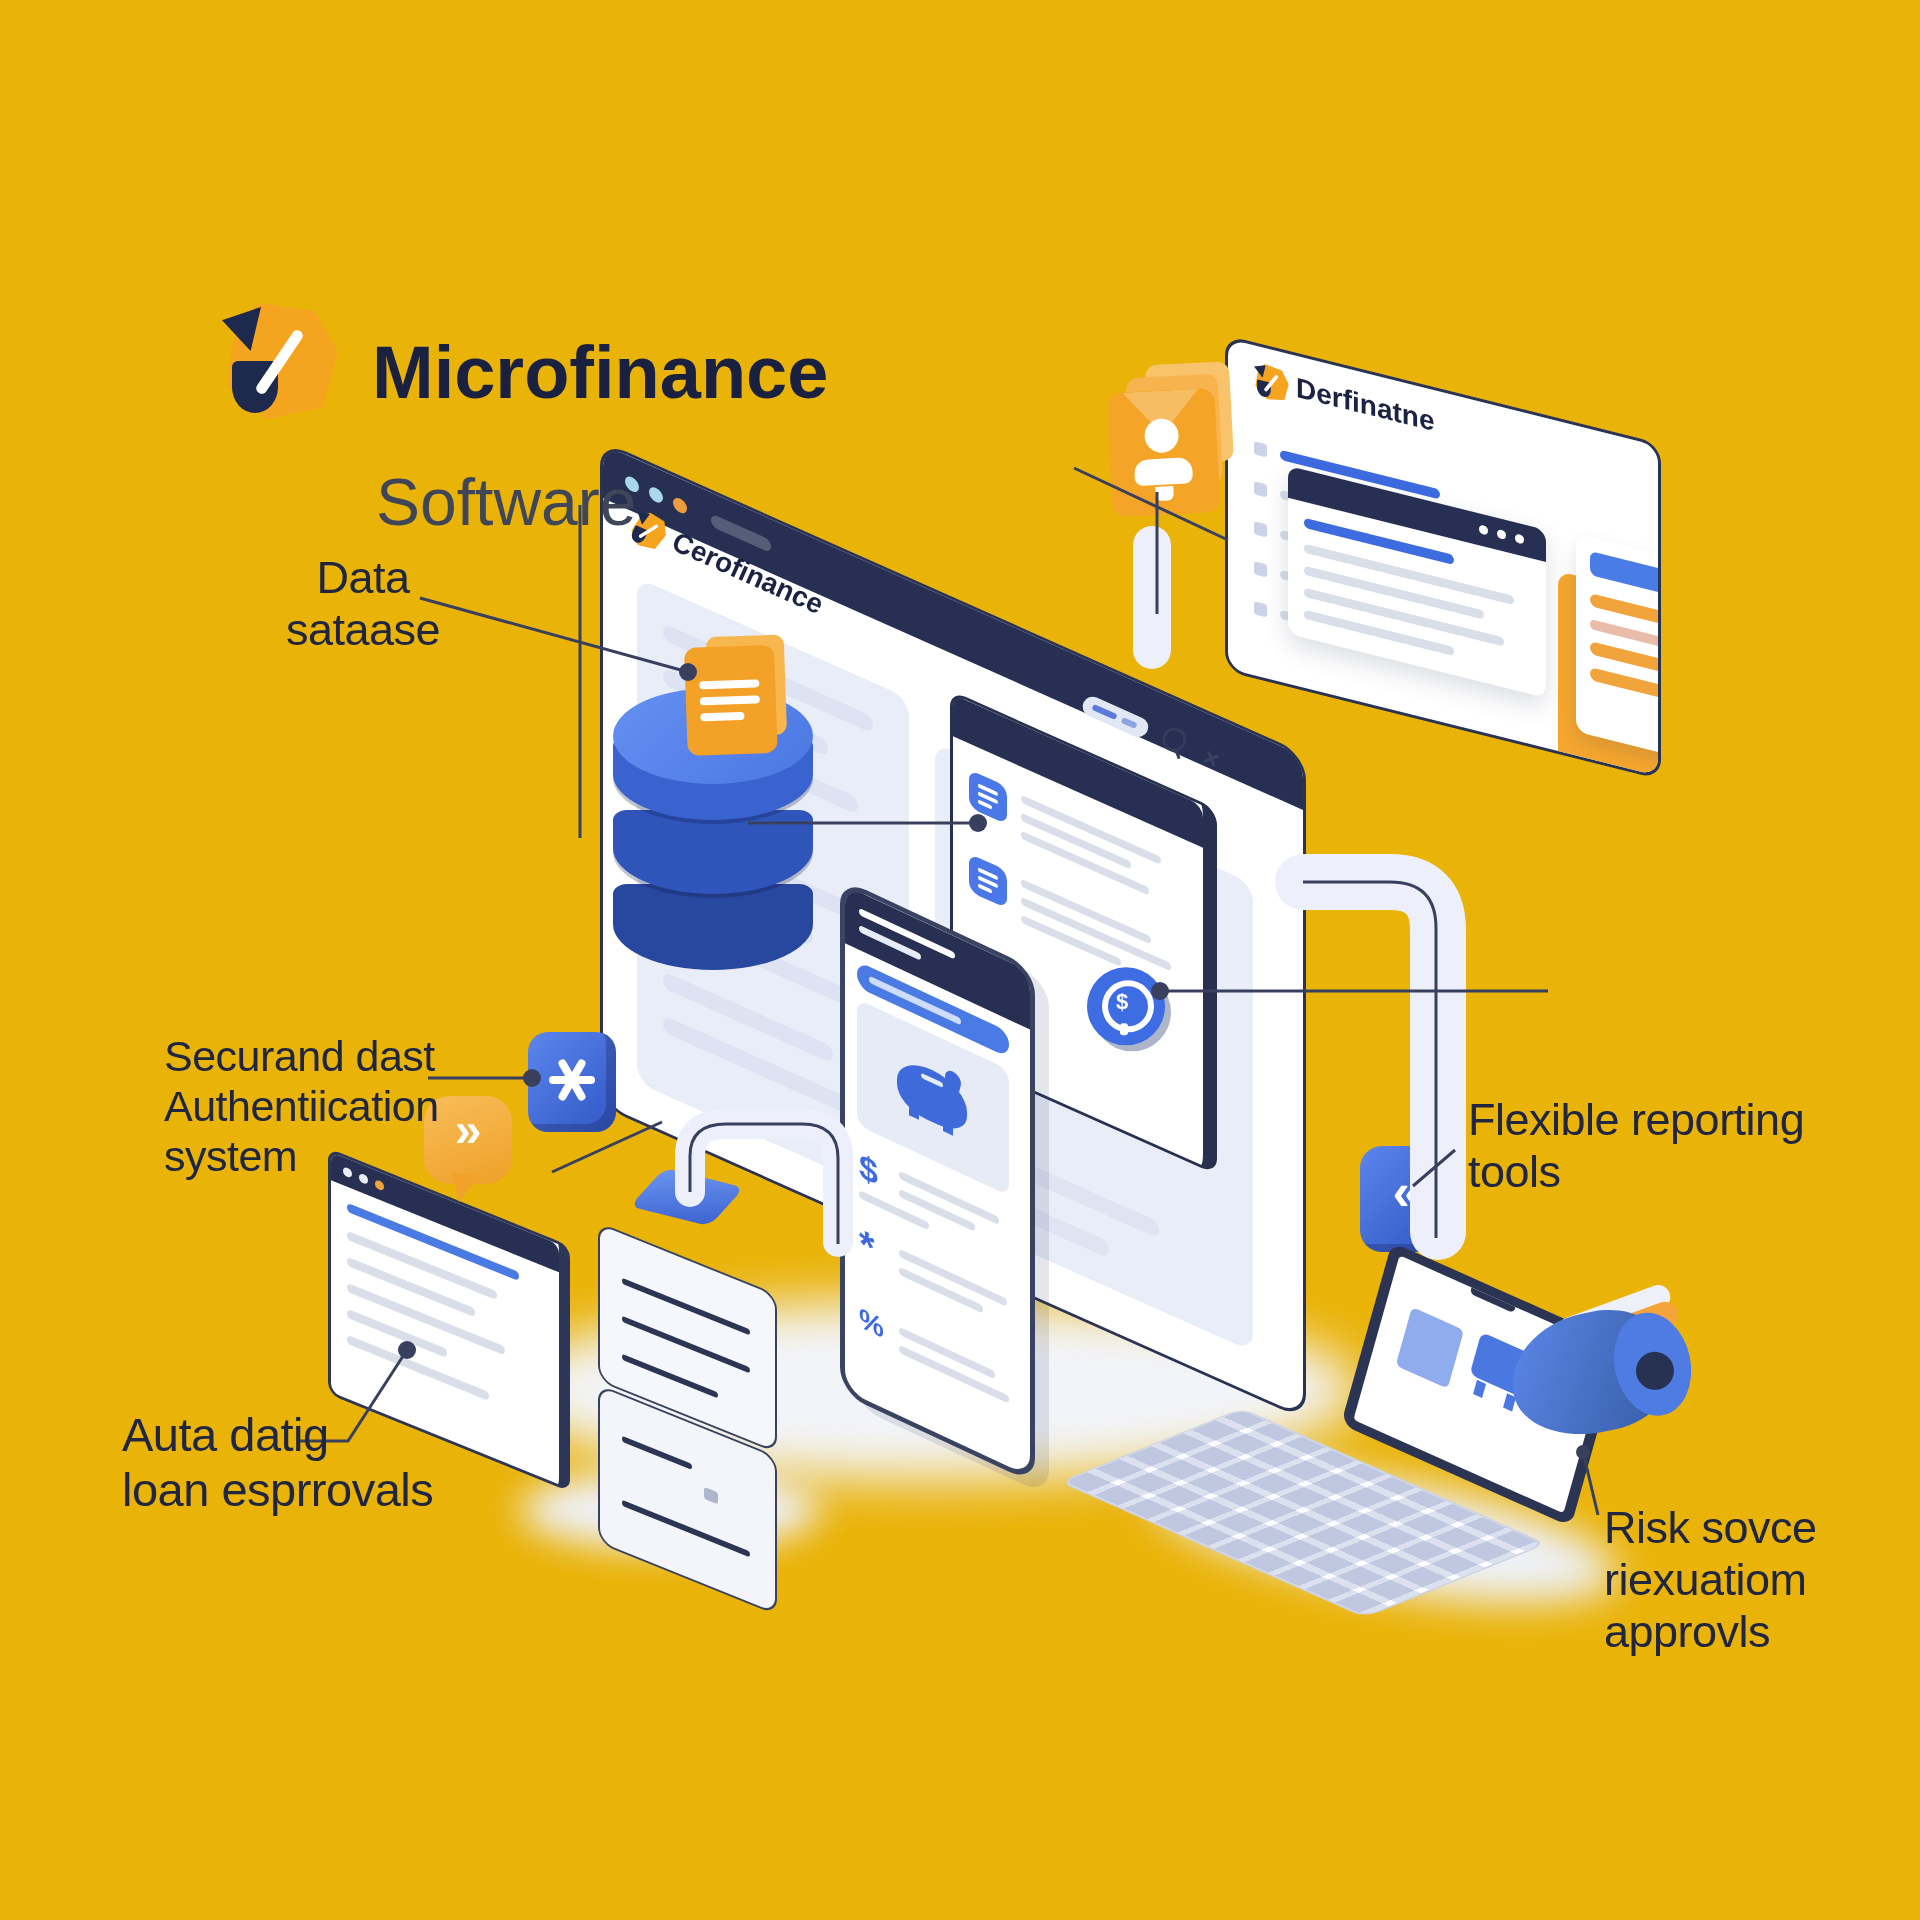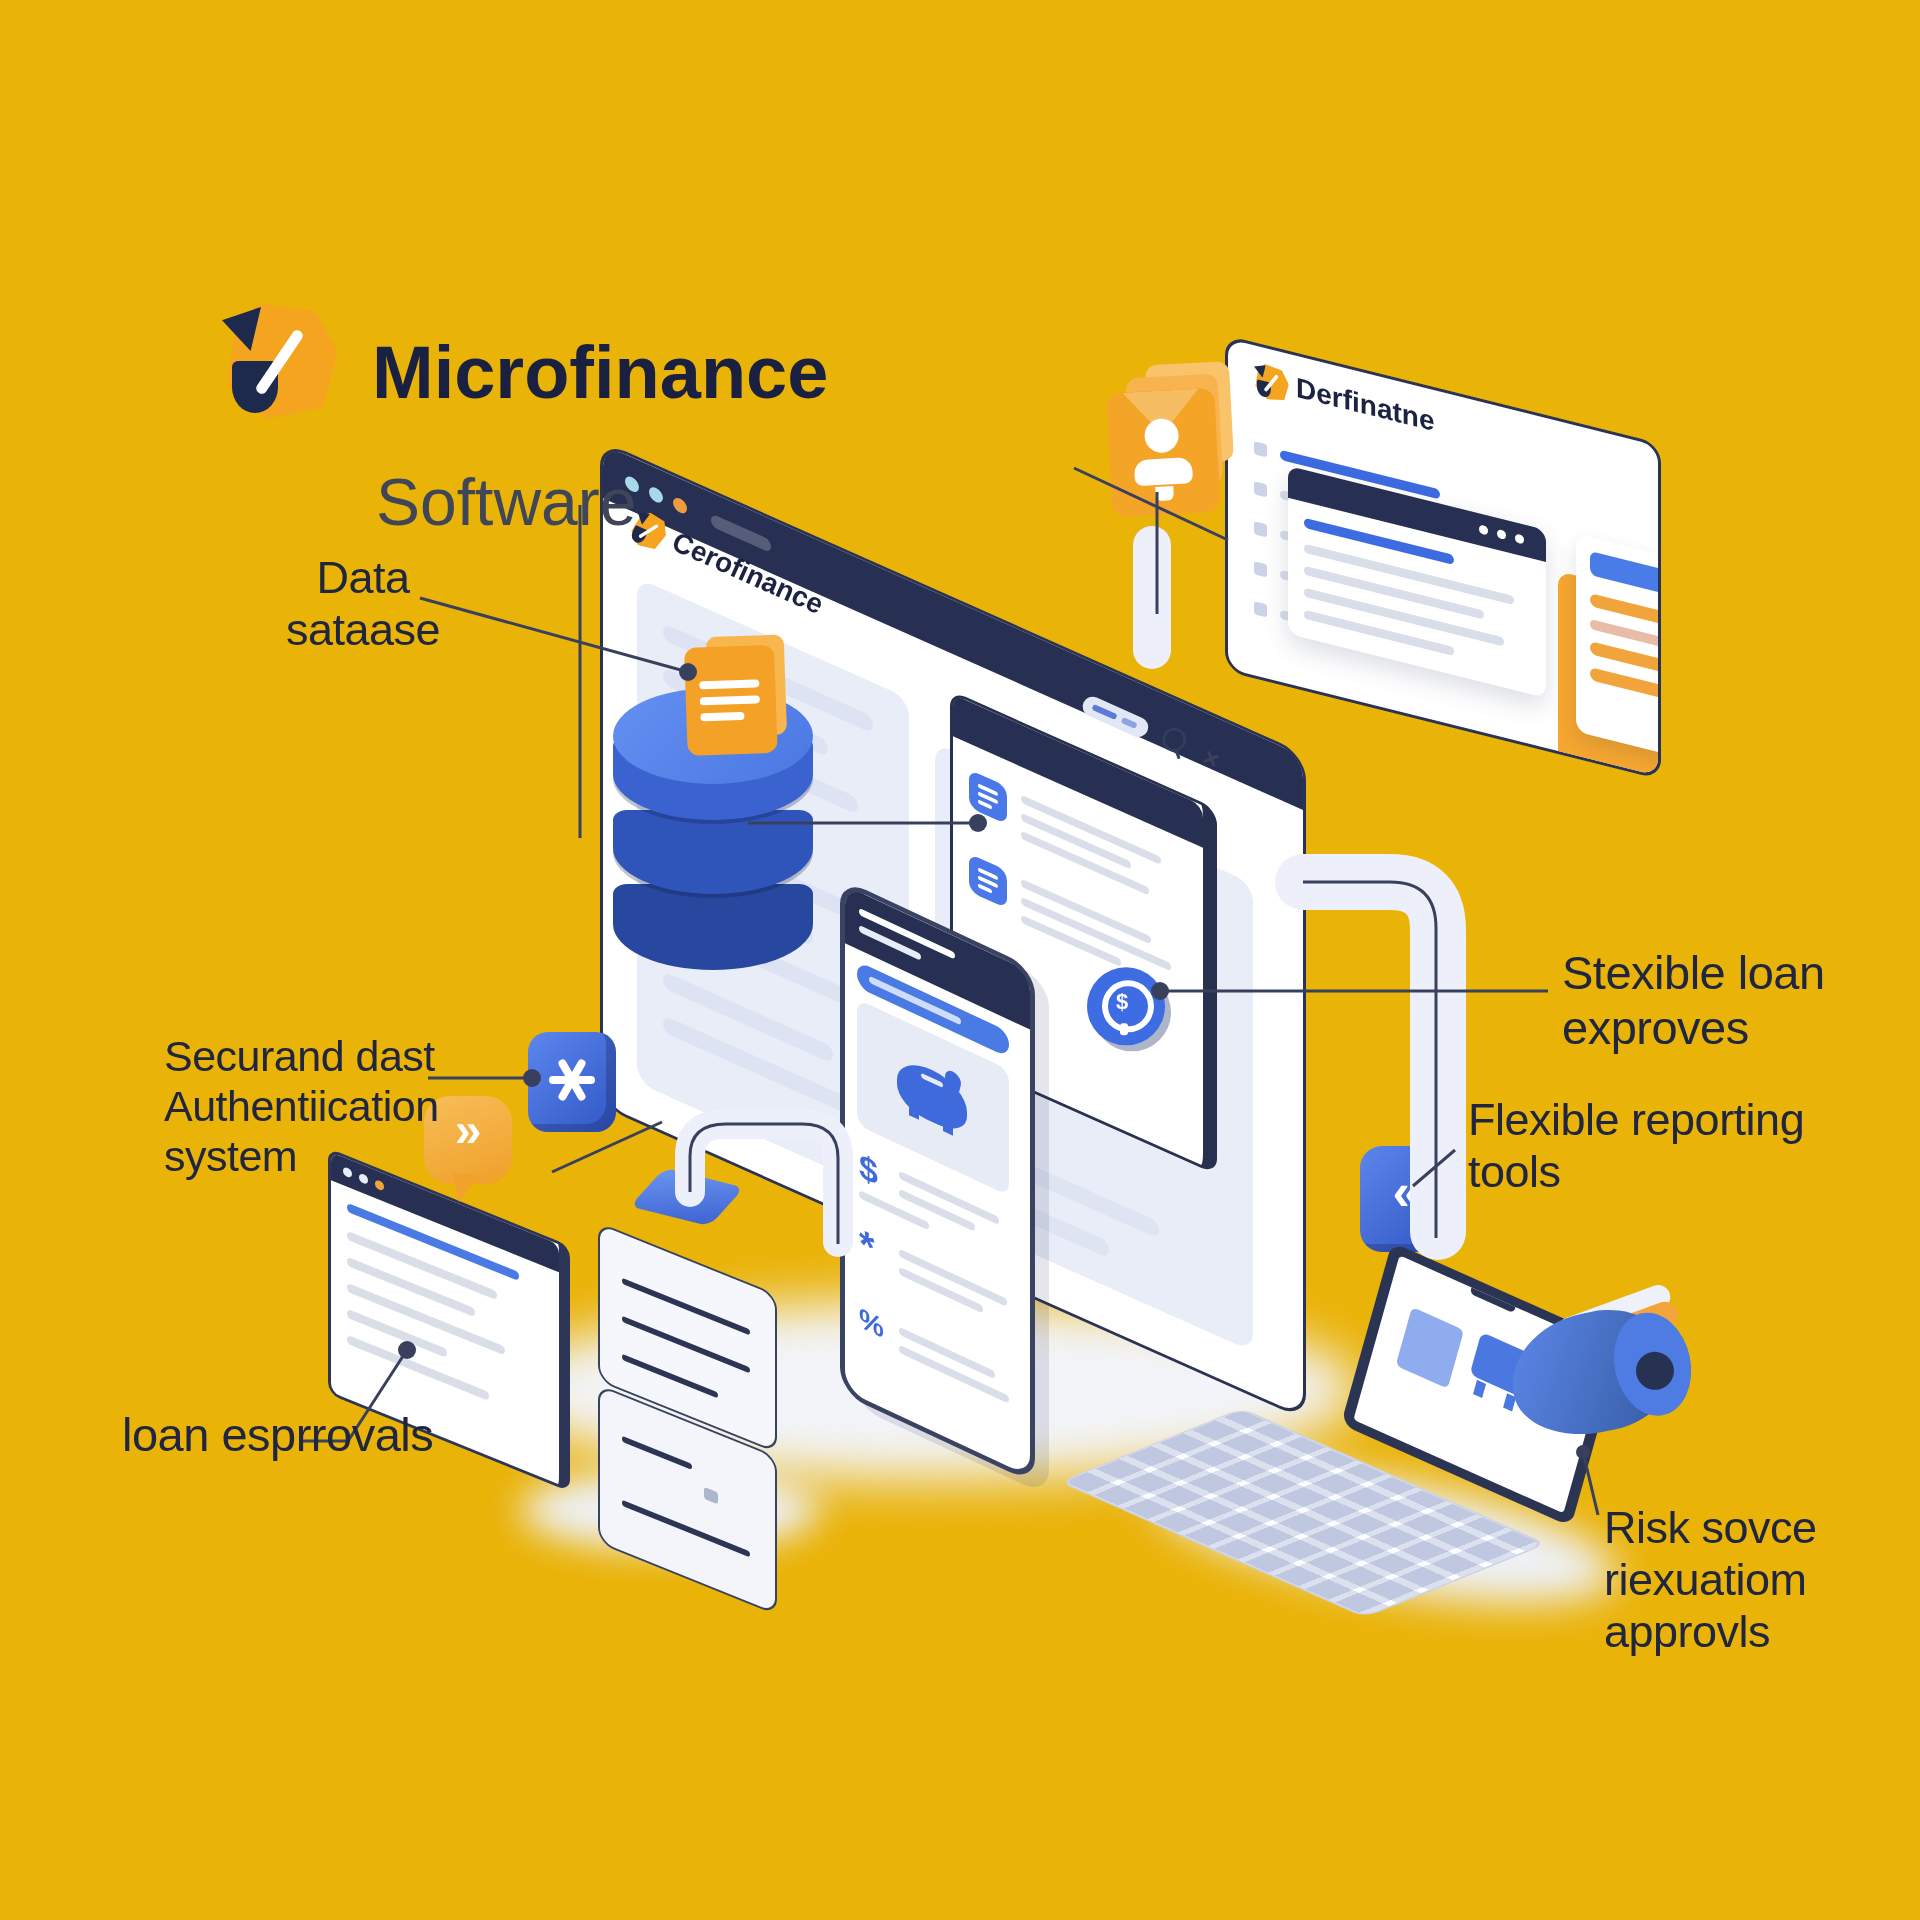--- a/index.html
+++ b/index.html
@@ -358,25 +358,22 @@
   <div class="lbl" style="left:164px;top:1032px;font-size:43px;">
     <div>Securand dast</div>
     <div>Authentiication</div>
     <div>system</div>
   </div>
   <div class="lbl" style="left:268px;top:552px;text-align:center;width:190px;">
     <div>Data</div>
     <div>sataase</div>
   </div>
   <div class="lbl" style="left:122px;top:1408px;font-size:47px;">
+    <div>Auta datig</div>
     <div>loan esprrovals</div>
-  </div>
-  <div class="lbl" style="left:1562px;top:946px;font-size:47px;">
-    <div>Stexible loan</div>
-    <div>exproves</div>
   </div>
   <div class="lbl" style="left:1468px;top:1094px;font-size:45px;">
     <div>Flexible reporting</div>
     <div>tools</div>
   </div>
   <div class="lbl" style="left:1604px;top:1502px;font-size:45px;">
     <div>Risk sovce</div>
     <div>riexuatiom</div>
     <div>approvls</div>
   </div>

